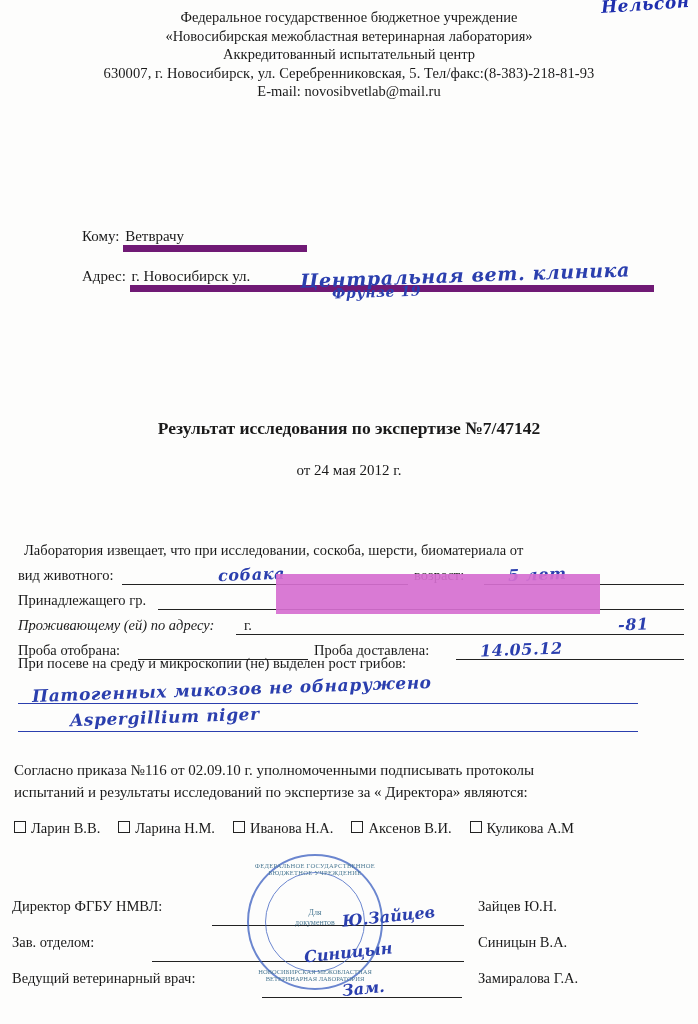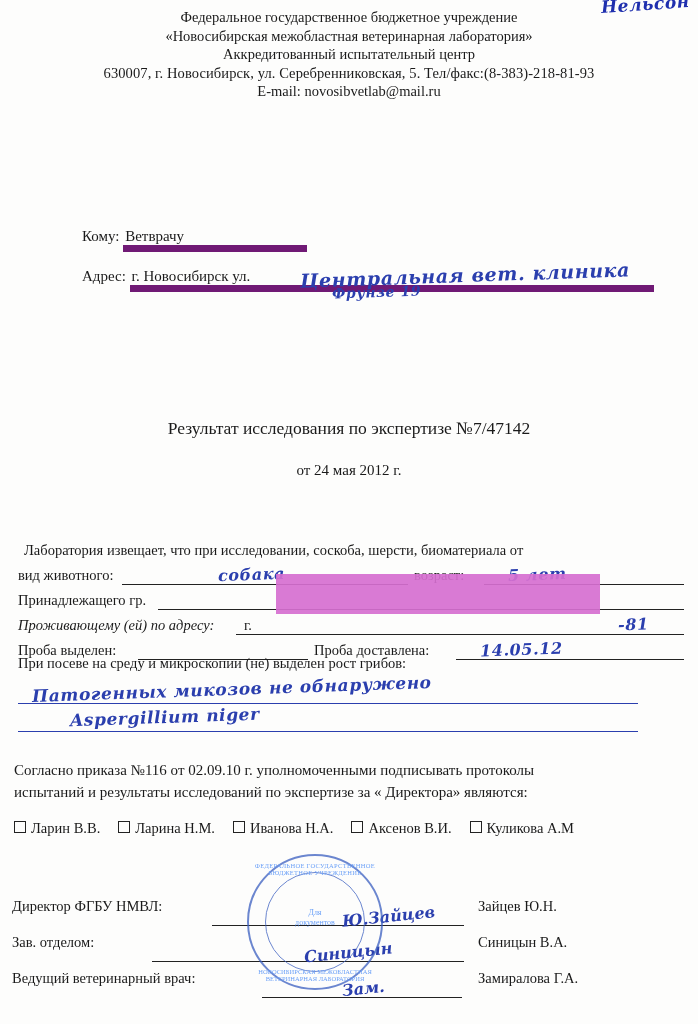--- a/index.html
+++ b/index.html
@@ -88,21 +88,21 @@
     font-size: 14px;
   }
 
   
   .title {
     position: absolute;
     top: 418px;
     width: 698px;
     text-align: center;
     font-size: 17.5px;
-    font-weight: normal;
+    font-weight: bold;
   }
   .date-line {
     position: absolute;
     top: 462px;
     width: 698px;
     text-align: center;
     font-size: 15px;
   }
 
   
@@ -209,21 +209,21 @@
   
   .stamp {
     position: absolute;
     left: 247px;
     top: 854px;
     width: 132px;
     height: 132px;
     border: 2px solid #3b5fc0;
     border-radius: 50%;
     opacity: 0.75;
-    color: #3b82f6;
+    color: #0c4a6e;
   }
   .stamp .inner {
     position: absolute;
     left: 16px;
     top: 16px;
     right: 16px;
     bottom: 16px;
     border: 1.5px solid #3b5fc0;
     border-radius: 50%;
   }
@@ -302,21 +302,21 @@
     </div>
 
     <div class="b-row">
       <span class="b-txt" style="left:0;font-style:italic;">Проживающему (ей) по адресу:</span>
       <span class="ln" style="left:218px; width:448px;"></span>
       <span class="b-txt" style="left:226px;">г.</span>
       <span class="hand hw" style="left:600px;">-81</span>
     </div>
 
     <div class="b-row">
-      <span class="b-txt" style="left:0;">Проба выделен:</span>
+      <span class="b-txt" style="left:0;">Проба отобрана:</span>
       <span class="ln" style="left:120px; width:170px;"></span>
       <span class="b-txt" style="left:296px;margin-top:27px;">Проба доставлена:</span>
       <span class="ln" style="left:438px; width:228px;"></span>
       <span class="hand hw" style="left:462px;">14.05.12</span>
     </div>
 
     <div class="hl"></div>
   </div>
 
   <div class="micro">

